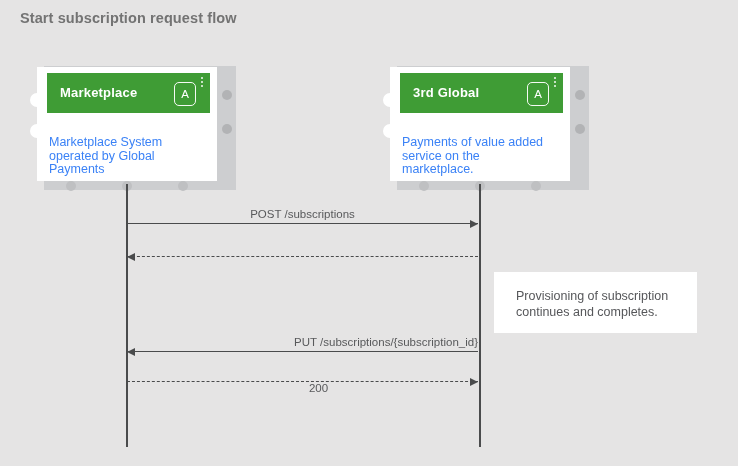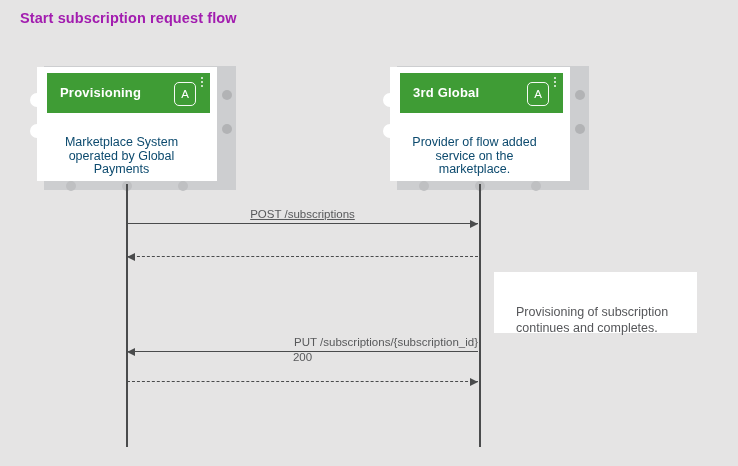--- a/index.html
+++ b/index.html
@@ -6,21 +6,21 @@
   body{
     width:738px;height:466px;
     background:#e5e4e4;
     font-family:"Liberation Sans",sans-serif;
     overflow:hidden;
   }
   .stage{position:relative;width:738px;height:466px;background:#e5e4e4;}
 
   .diagram-title{
     position:absolute;left:20px;top:10px;
-    font-size:14.5px;font-weight:bold;color:#a21caf;letter-spacing:.1px;
+    font-size:14.5px;font-weight:bold;color:#737373;letter-spacing:.1px;
   }
 
   
   .actor{position:absolute;width:200px;height:126px;}
   .actor-backing{position:absolute;left:7px;top:0;width:192px;height:124px;background:#cdced0;}
   .actor-card{position:absolute;left:0;top:1px;width:180px;height:114px;background:#ffffff;}
   .actor-header{
     position:absolute;left:10px;top:6px;width:163px;height:40px;
     background:#3f9c35;color:#ffffff;
   }
@@ -31,21 +31,21 @@
   .actor-badge{
     position:absolute;right:14px;top:9px;width:20px;height:22px;
     border:1.5px solid rgba(255,255,255,.95);border-radius:5px;
     color:#ffffff;font-size:11.5px;
     display:flex;align-items:center;justify-content:center;
   }
   .kebab{position:absolute;right:7px;top:4px;width:2px;}
   .kebab i{display:block;width:2px;height:2px;border-radius:50%;background:rgba(255,255,255,.95);margin-bottom:2px;}
   .actor-desc{
     position:absolute;left:12px;top:69px;width:145px;
-    font-size:12.5px;line-height:13.5px;color:#0c4a6e;text-align:center;
+    font-size:12.5px;line-height:13.5px;color:#3b82f6;
   }
   .port{position:absolute;width:14px;height:14px;border-radius:50%;background:#ffffff;}
   .port.p1{left:-7px;top:27px;}
   .port.p2{left:-7px;top:58px;}
   .gray-dot{position:absolute;width:10px;height:10px;border-radius:50%;background:#b2b3b5;}
   .gray-dot.r1{left:185px;top:24px;}
   .gray-dot.r2{left:185px;top:58px;}
   .gray-dot.b1{left:29px;top:115px;background:#bfc0c2;}
   .gray-dot.b2{left:85px;top:115px;background:#bfc0c2;}
   .gray-dot.b3{left:141px;top:115px;background:#bfc0c2;}
@@ -63,50 +63,50 @@
     position:absolute;left:127px;width:351px;text-align:center;
     font-size:11.5px;color:#58595b;
   }
   .msg-line{position:absolute;left:127px;width:351px;height:0;}
   .msg-line.solid{border-top:1.5px solid #4a4b4c;}
   .msg-line.dashed{border-top:1.5px dashed #4a4b4c;}
   .arrowhead{position:absolute;width:0;height:0;border-top:4.5px solid transparent;border-bottom:4.5px solid transparent;}
   .arrowhead.right{border-left:8px solid #4a4b4c;left:470px;}
   .arrowhead.left{border-right:8px solid #4a4b4c;left:127px;}
 
-  .m1-label{top:208px;text-decoration:underline;} .m1-line{top:223px;} .m1-head{top:219.5px;}
+  .m1-label{top:208px;} .m1-line{top:223px;} .m1-head{top:219.5px;}
   .m2-label{top:241px;} .m2-line{top:256px;} .m2-head{top:252.5px;}
   .m3-label{top:336px;text-align:right;} .m3-line{top:351px;} .m3-head{top:347.5px;}
-  .m4-label{top:351px;} .m4-line{top:381px;} .m4-head{top:377.5px;}
+  .m4-label{top:382px;padding-left:16px;} .m4-line{top:381px;} .m4-head{top:377.5px;}
 
   
   .note{
     position:absolute;left:494px;top:272px;width:203px;height:61px;
     background:#ffffff;box-sizing:border-box;
-    padding:33px 10px 0 22px;
+    padding:17px 10px 0 22px;
     font-size:12.5px;line-height:15.5px;color:#56575a;
   }
 </style>
 </head>
 <body>
 
 <div class="stage">
 
   <div class="diagram-title">Start subscription request flow</div>
 
   <div class="actor actor-marketplace">
     <div class="actor-backing"></div>
     <span class="gray-dot r1"></span>
     <span class="gray-dot r2"></span>
     <span class="gray-dot b1"></span>
     <span class="gray-dot b2"></span>
     <span class="gray-dot b3"></span>
     <div class="actor-card">
       <div class="actor-header">
-        <span class="actor-header-label">Provisioning</span>
+        <span class="actor-header-label">Marketplace</span>
         <span class="actor-badge">A</span>
         <span class="kebab">
             <i></i>
             <i></i>
             <i></i>
           </span>
       </div>
       <div class="actor-desc">Marketplace System operated by Global Payments</div>
     </div>
     <span class="port p1"></span>
@@ -123,21 +123,21 @@
     <div class="actor-card">
       <div class="actor-header">
         <span class="actor-header-label">3rd Global</span>
         <span class="actor-badge">A</span>
         <span class="kebab">
             <i></i>
             <i></i>
             <i></i>
           </span>
       </div>
-      <div class="actor-desc">Provider of flow added service on the marketplace.</div>
+      <div class="actor-desc">Payments of value added service on the marketplace.</div>
     </div>
     <span class="port p1"></span>
     <span class="port p2"></span>
   </div>
 
   <div class="lifeline lifeline-marketplace"></div>
   <div class="lifeline lifeline-thirdparty"></div>
 
   <div class="msg-label m1-label">POST /subscriptions</div>
   <div class="msg-line solid m1-line"></div>

